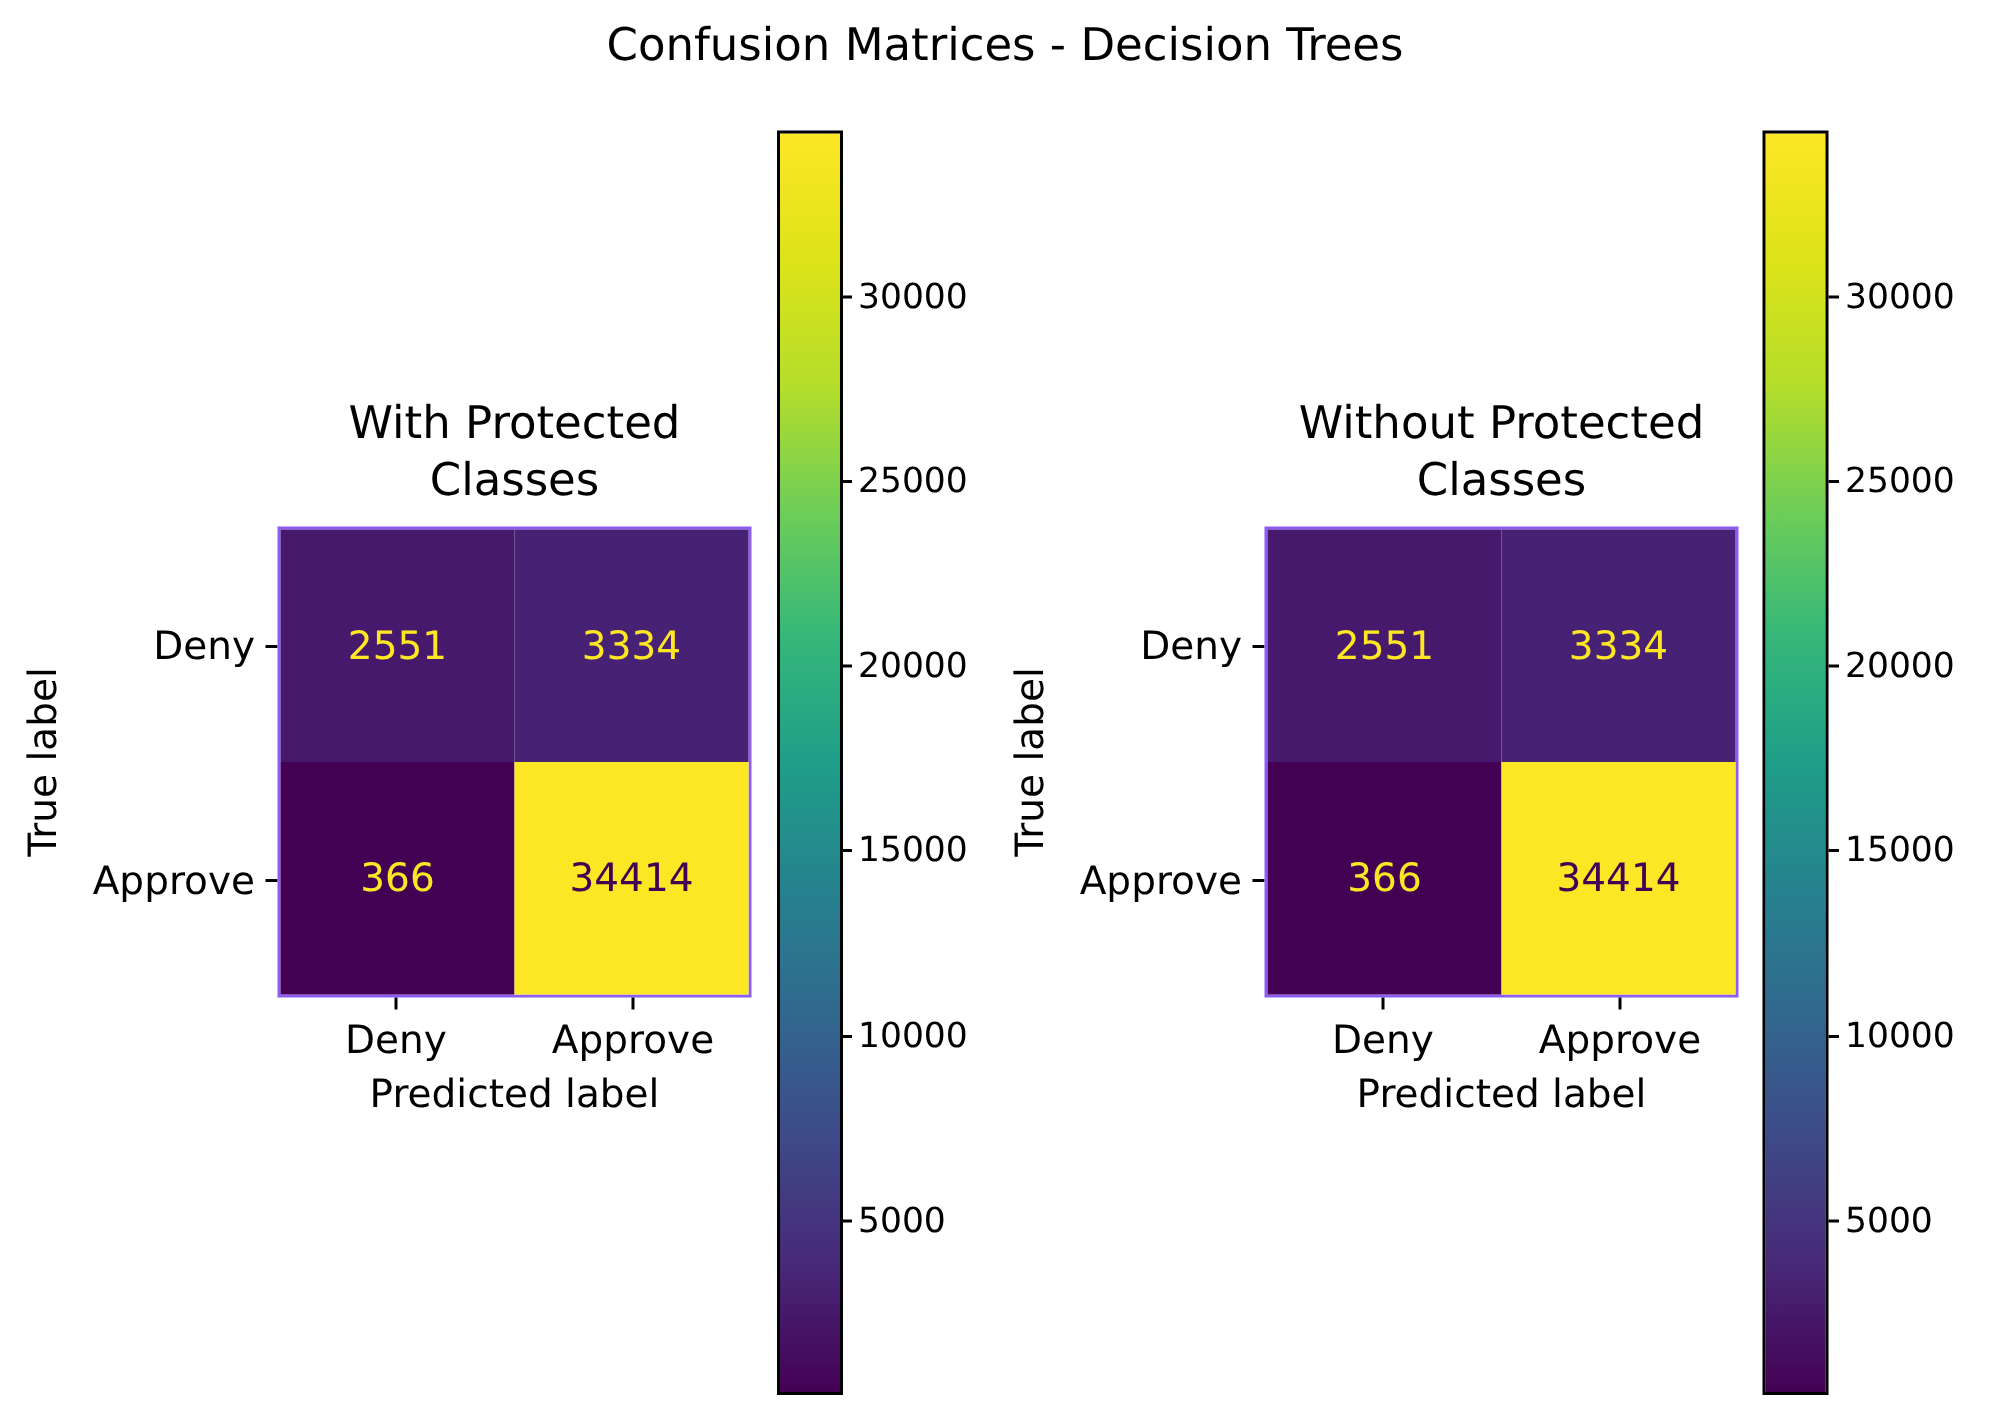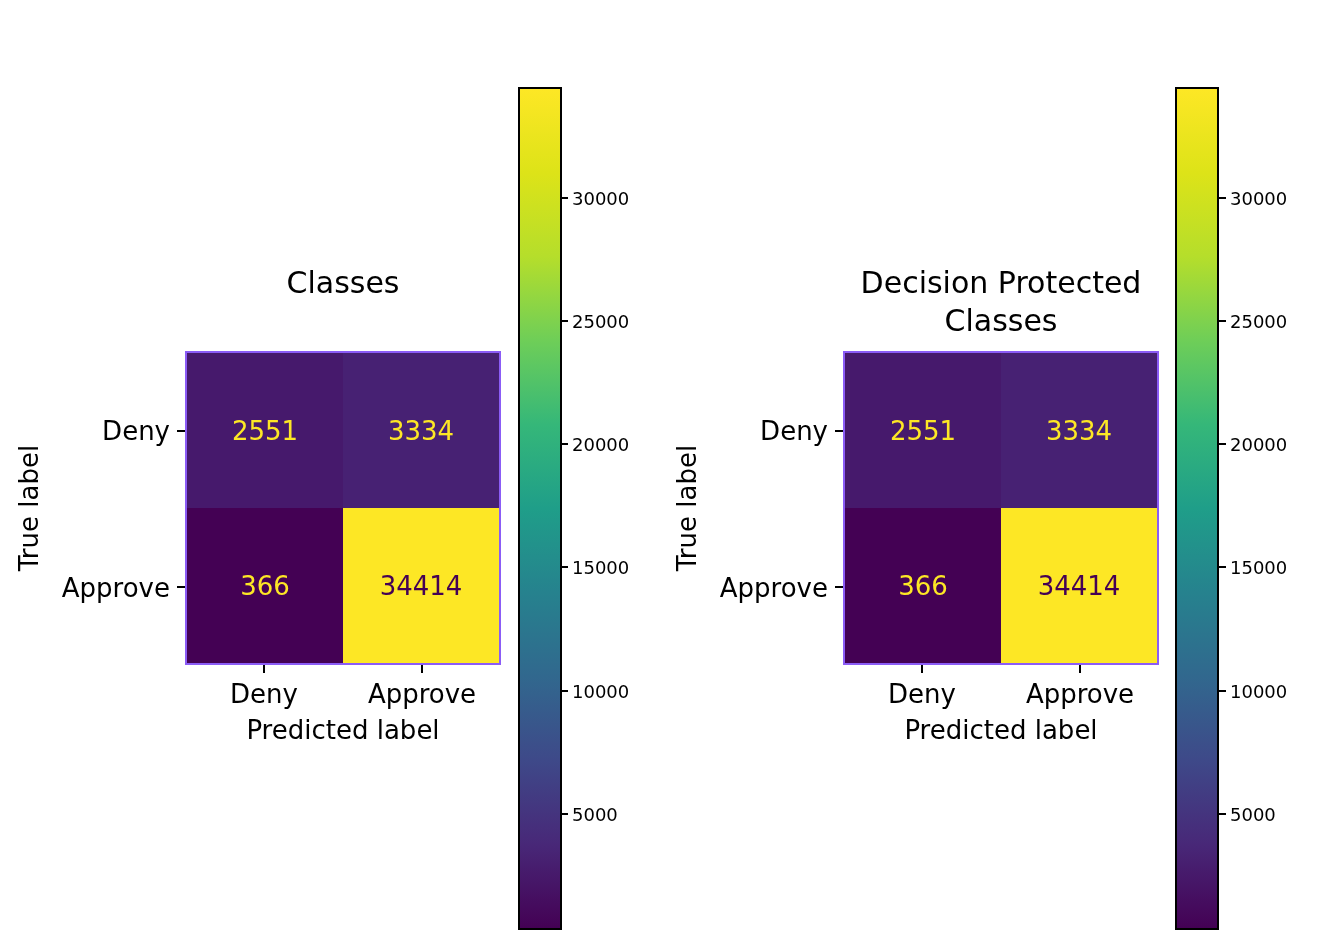--- a/index.html
+++ b/index.html
@@ -32,29 +32,31 @@
   .ylabel{
     font-size:26px;transform:translate(-50%,-50%) rotate(-90deg);
     white-space:nowrap;top:508px;
   }
   .tick-v{width:2px;height:8px;background:#000;}
   .tick-h{width:8px;height:2px;background:#000;}
   .colorbar{
     top:87px;width:44px;height:843px;box-sizing:border-box;border:2px solid #000;
   }
   .cbar-tick{width:7px;height:2px;background:#000;}
-  .cbar-label{font-size:18px;transform:translateY(-50%);white-space:nowrap;}
+  .cbar-label{font-size:23px;transform:translateY(-50%);white-space:nowrap;}
 </style>
 </head>
 <body>
 
 <div id="figure">
 
+  <div class="abs suptitle">Confusion Matrices - Decision Trees</div>
 
   <div class="abs subplot-title" style="left:143px;">
+    <div>With Protected</div>
     <div>Classes</div>
   </div>
 
   <div class="abs ylabel" style="left:29px;">True label</div>
 
   <div class="abs ytick-label" style="left:0;top:431px;">Deny</div>
   <div class="abs ytick-label" style="left:0;top:588px;">Approve</div>
 
   <div class="abs tick-h" style="left:177px;top:430px;"></div>
   <div class="abs tick-h" style="left:177px;top:586px;"></div>
@@ -82,21 +84,21 @@
   <div class="abs cbar-tick" style="left:561px;top:320px;"></div>
   <div class="abs cbar-tick" style="left:561px;top:197px;"></div>
   <div class="abs cbar-label" style="left:572px;top:814px;">5000</div>
   <div class="abs cbar-label" style="left:572px;top:691px;">10000</div>
   <div class="abs cbar-label" style="left:572px;top:567px;">15000</div>
   <div class="abs cbar-label" style="left:572px;top:444px;">20000</div>
   <div class="abs cbar-label" style="left:572px;top:321px;">25000</div>
   <div class="abs cbar-label" style="left:572px;top:198px;">30000</div>
 
   <div class="abs subplot-title" style="left:801px;">
-    <div>Decision Protected</div>
+    <div>Without Protected</div>
     <div>Classes</div>
   </div>
 
   <div class="abs ylabel" style="left:687px;">True label</div>
 
   <div class="abs ytick-label" style="left:658px;top:431px;">Deny</div>
   <div class="abs ytick-label" style="left:658px;top:588px;">Approve</div>
 
   <div class="abs tick-h" style="left:835px;top:430px;"></div>
   <div class="abs tick-h" style="left:835px;top:586px;"></div>

